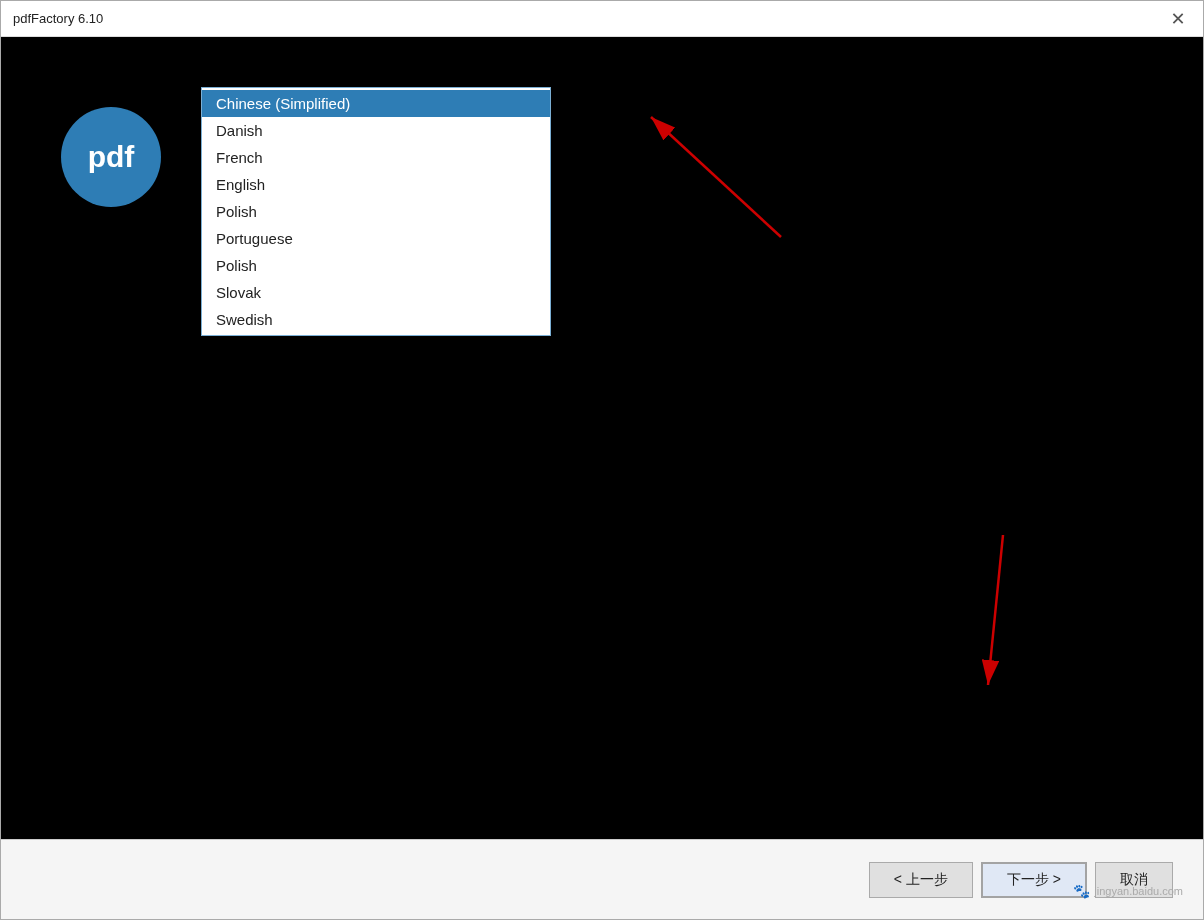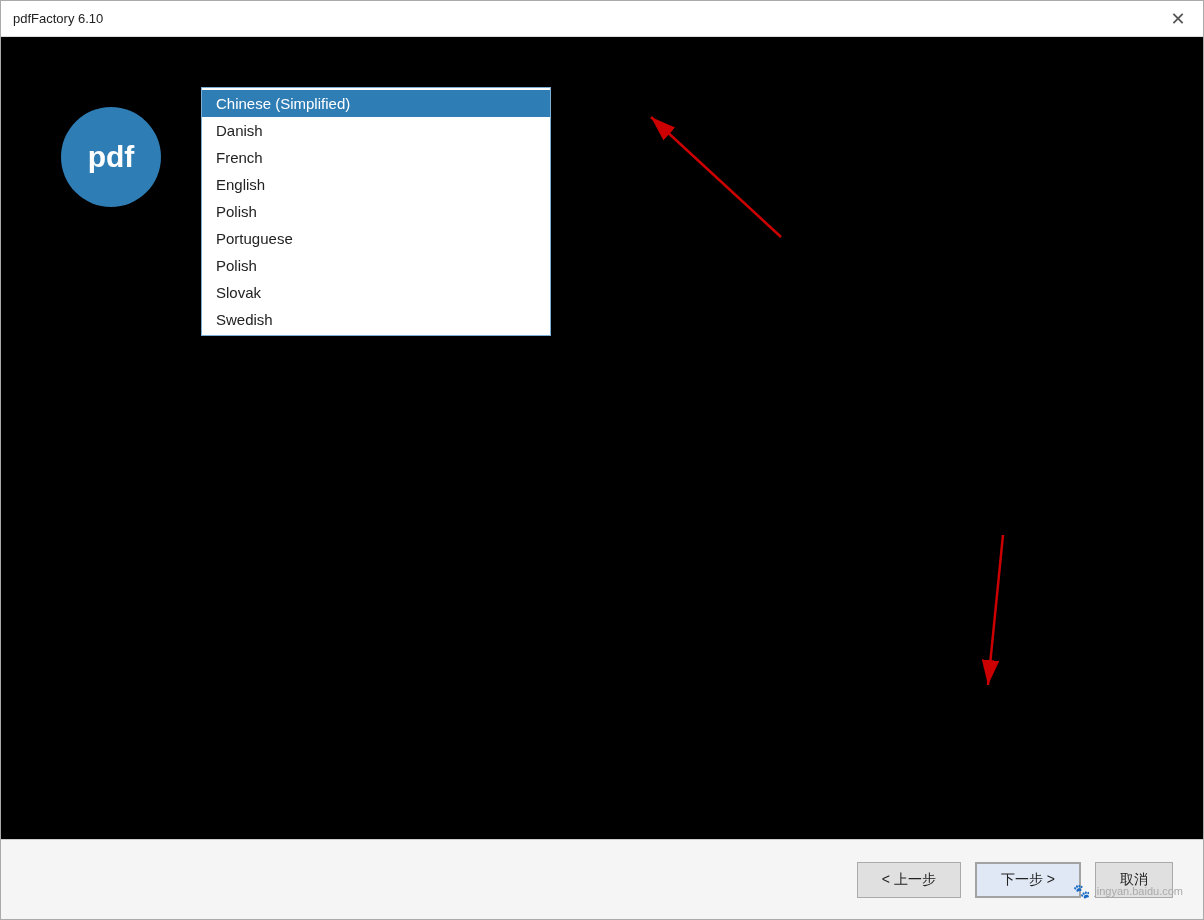--- a/index.html
+++ b/index.html
@@ -120,21 +120,21 @@
     }
 
     .footer {
       height: 80px;
       border-top: 1px solid #ccc;
       background: #f5f5f5;
       display: flex;
       align-items: center;
       justify-content: flex-end;
       padding: 0 30px;
-      gap: 14px;
+      gap: 8px;
       flex-shrink: 0;
     }
 
     .footer-btn {
       height: 36px;
       padding: 0 24px;
       font-size: 14px;
       border: 1px solid #aaa;
       background: #e0e0e0;
       cursor: pointer;

